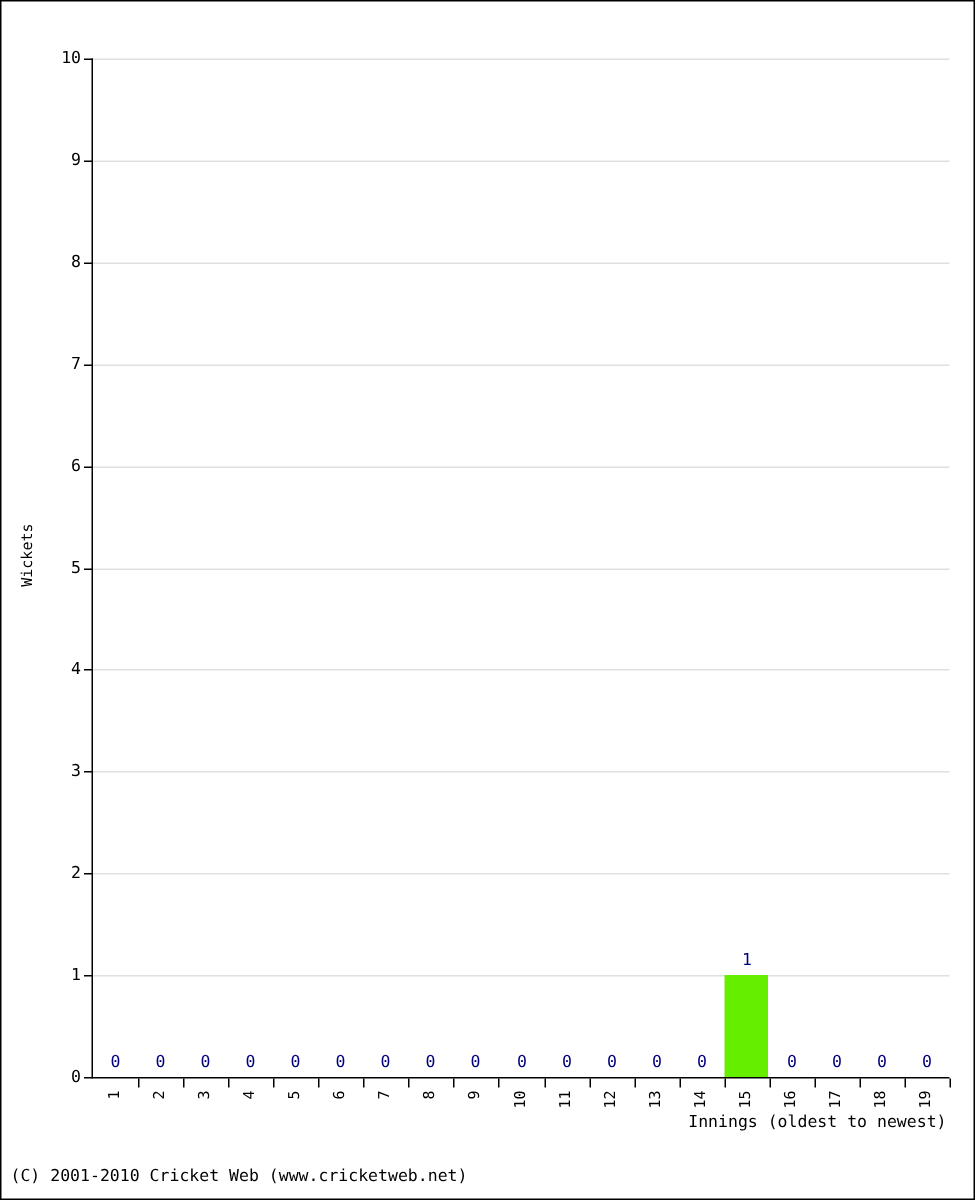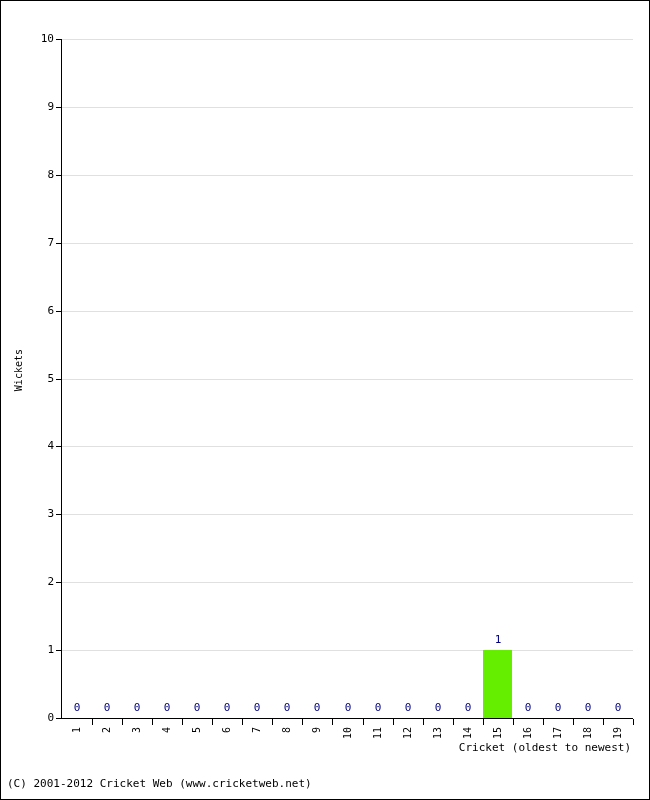--- a/index.html
+++ b/index.html
@@ -195,23 +195,23 @@
       <div class="gridline" style="top: 407.4px; background: rgb(224, 224, 224);"></div>
       <div class="gridline" style="top: 339.5px; background: rgb(224, 224, 224);"></div>
       <div class="gridline" style="top: 271.6px; background: rgb(224, 224, 224);"></div>
       <div class="gridline" style="top: 203.7px; background: rgb(224, 224, 224);"></div>
       <div class="gridline" style="top: 135.8px; background: rgb(224, 224, 224);"></div>
       <div class="gridline" style="top: 67.9px; background: rgb(224, 224, 224);"></div>
       <div class="gridline" style="top: 0px; background: rgb(224, 224, 224);"></div>
       <div class="bar" style="left: 421px; width: 29px; height: 68px; background: rgb(102, 238, 0);"></div>
     </div>
 
-  <div id="x-axis-title">Cricket (oldest to newest)</div>
-
-  <div id="footer">(C) 2001-2012 Cricket Web (www.cricketweb.net)</div>
+  <div id="x-axis-title">Innings (oldest to newest)</div>
+
+  <div id="footer">(C) 2001-2010 Cricket Web (www.cricketweb.net)</div>
 
 <div class="ytick" style="top: 717px;"></div>
     <div class="ytick" style="top: 649.1px;"></div>
     <div class="ytick" style="top: 581.2px;"></div>
     <div class="ytick" style="top: 513.3px;"></div>
     <div class="ytick" style="top: 445.4px;"></div>
     <div class="ytick" style="top: 377.5px;"></div>
     <div class="ytick" style="top: 309.6px;"></div>
     <div class="ytick" style="top: 241.7px;"></div>
     <div class="ytick" style="top: 173.8px;"></div>

